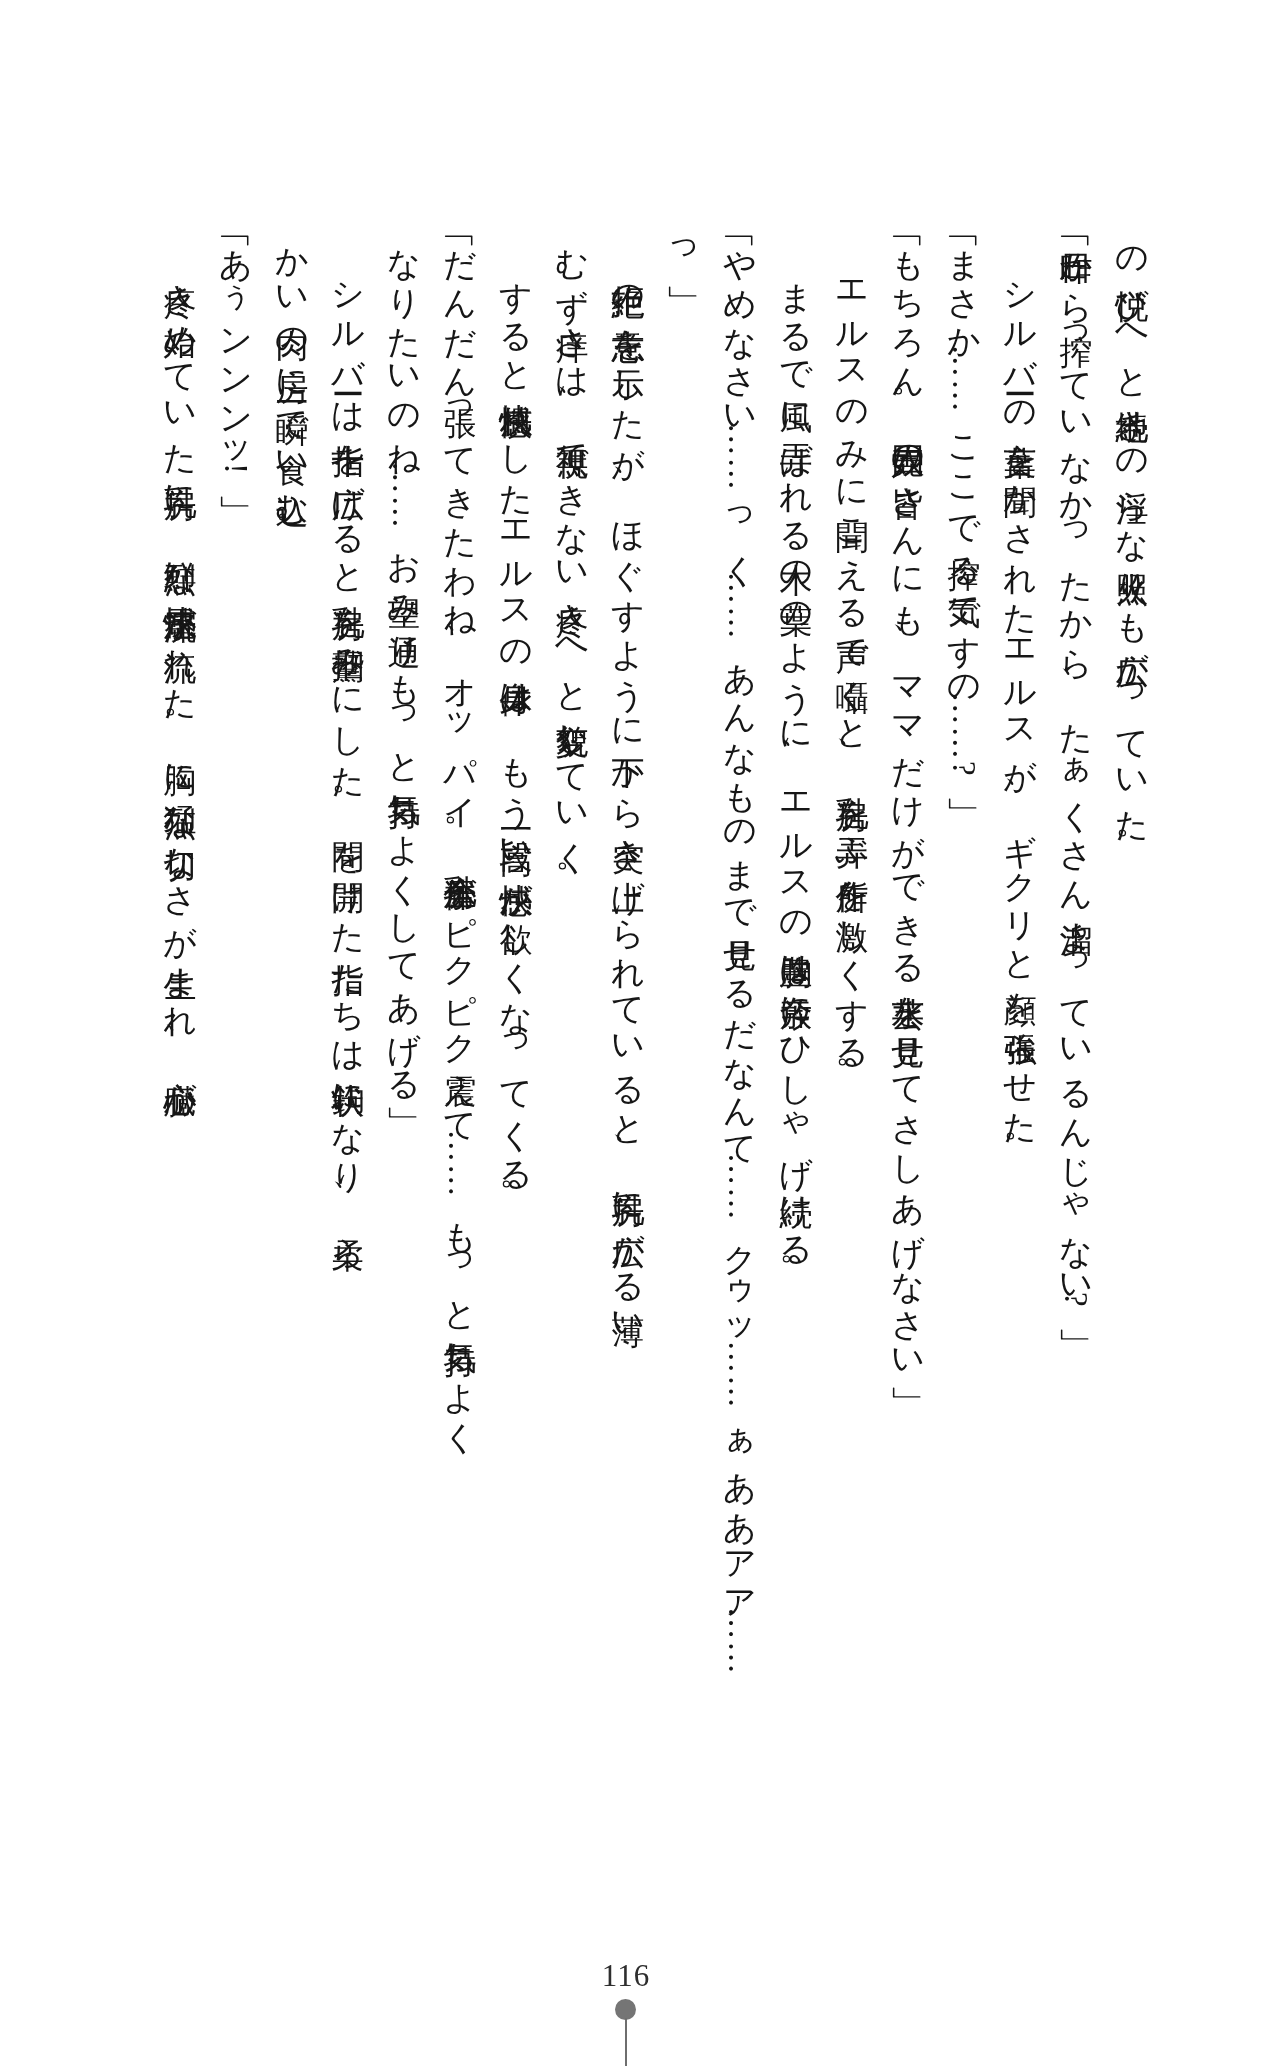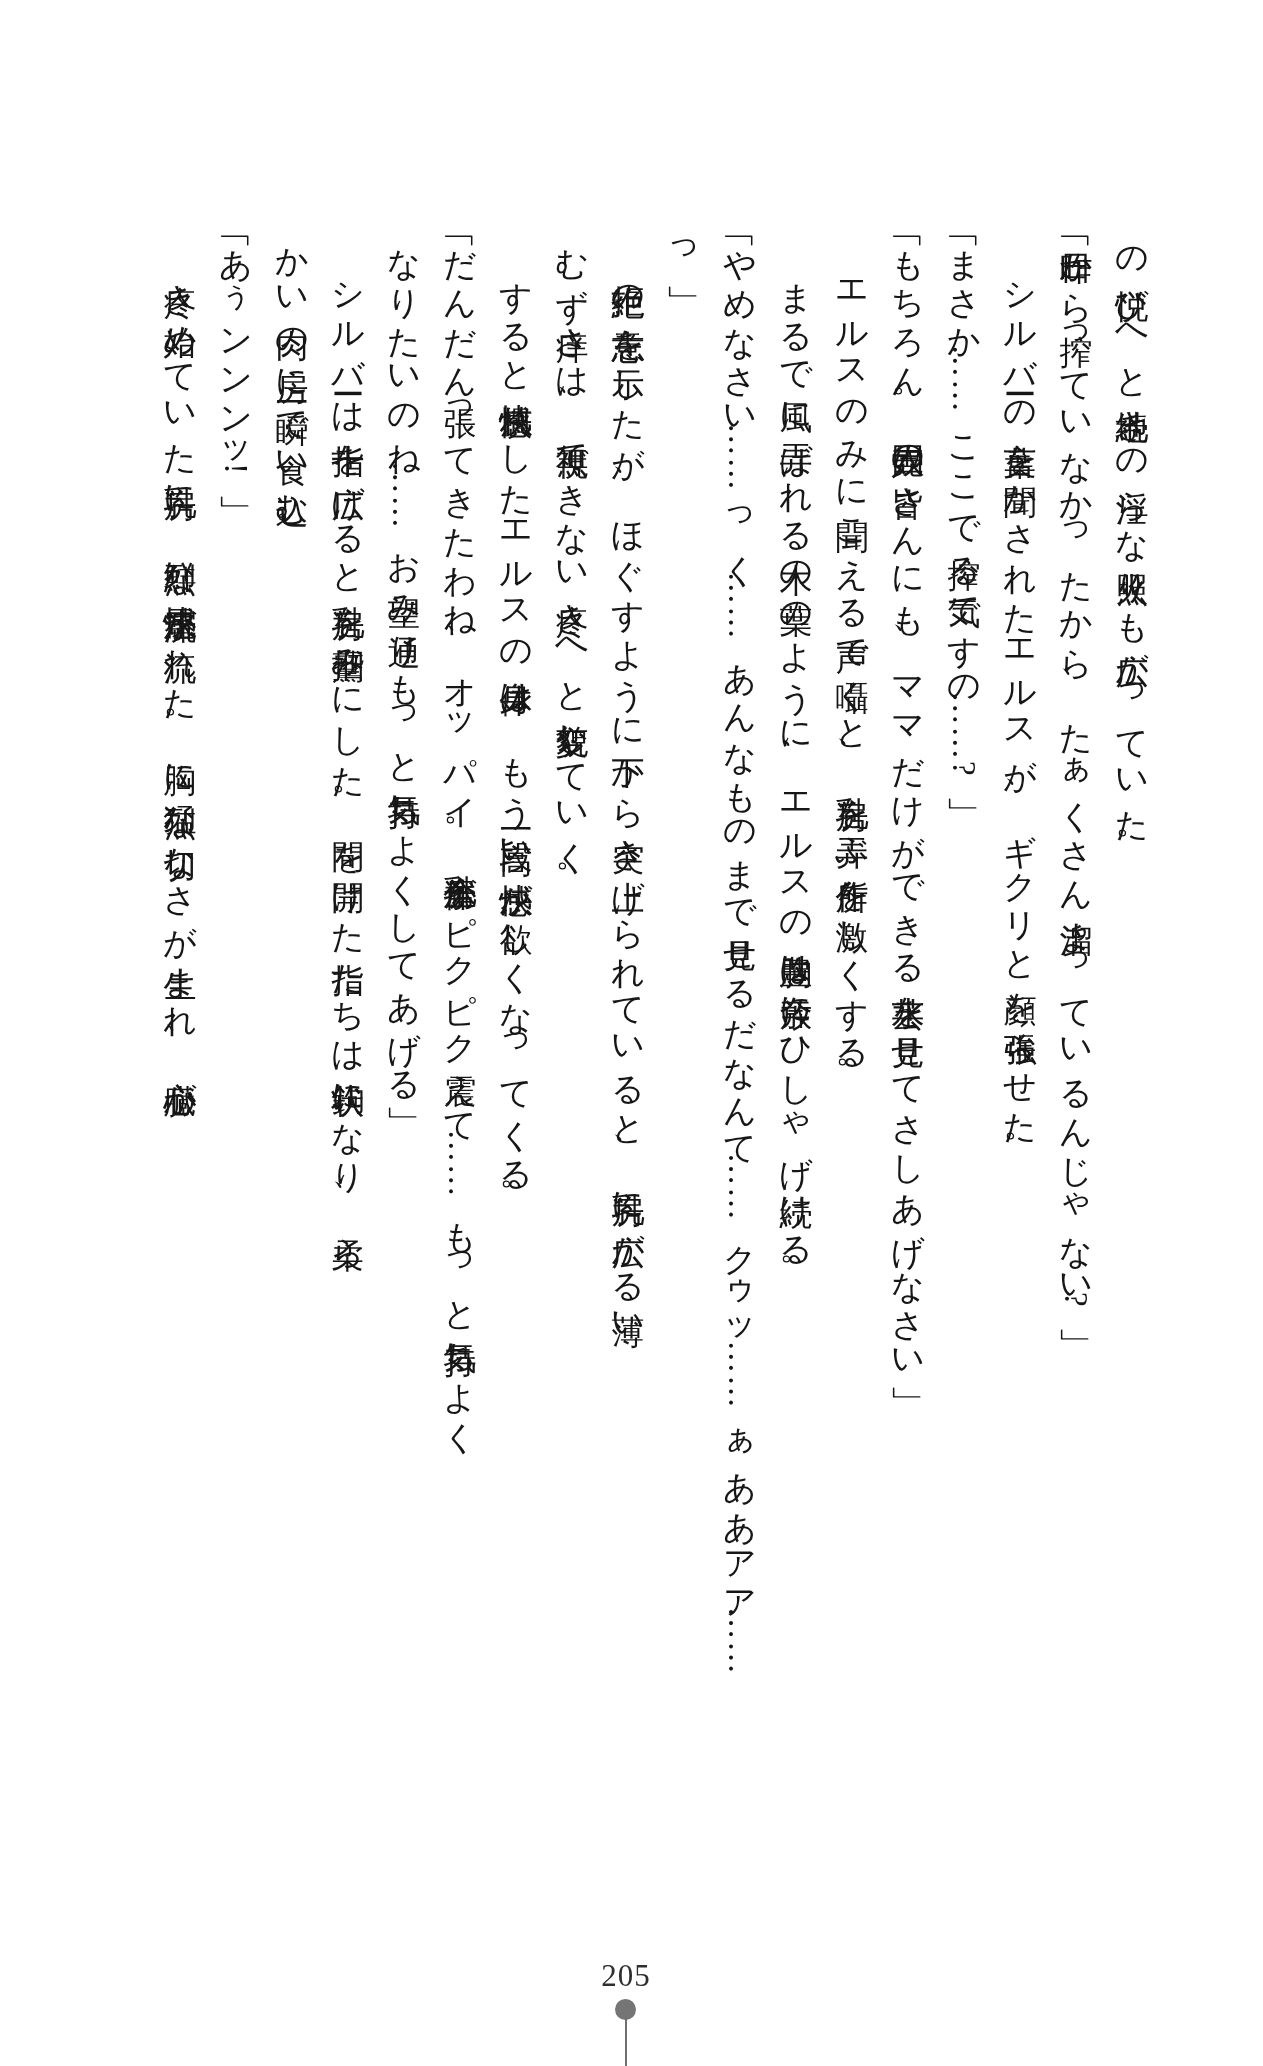--- a/index.html
+++ b/index.html
@@ -78,18 +78,18 @@
     <div class="text-line">むず痒さは、無視できない疼きへと変貌していく。</div>
     <div class="text-line">　すると快感慣れしたエルスの身体は、もう一段高い快感が欲しくなってくる。</div>
     <div class="text-line">「だんだん張ってきたわね、オッパイ。乳房全体がピクピク震えて……もっと気持ちよく</div>
     <div class="text-line">なりたいのね……お望み通りもっと気持ちよくしてあげる」</div>
     <div class="text-line">　シルバーは十指を広げると乳房を鷲掴みにした。間を開けた指たちは鉤状になり、柔ら</div>
     <div class="text-line">かい肉の房に一瞬で食い込む。</div>
     <div class="text-line">「あぅンンンッ!」</div>
     <div class="text-line">　疼き始めていた乳房に、鮮烈な快感電流が流れた。胸に猛烈な切なさが生まれ、心臓が</div>
   </div>
 
-  <div class="page-number">205</div>
+  <div class="page-number">116</div>
 
   <div class="footer-dot"></div>
   <div class="footer-line"></div>
 
 </div>
 
 </body></html>

